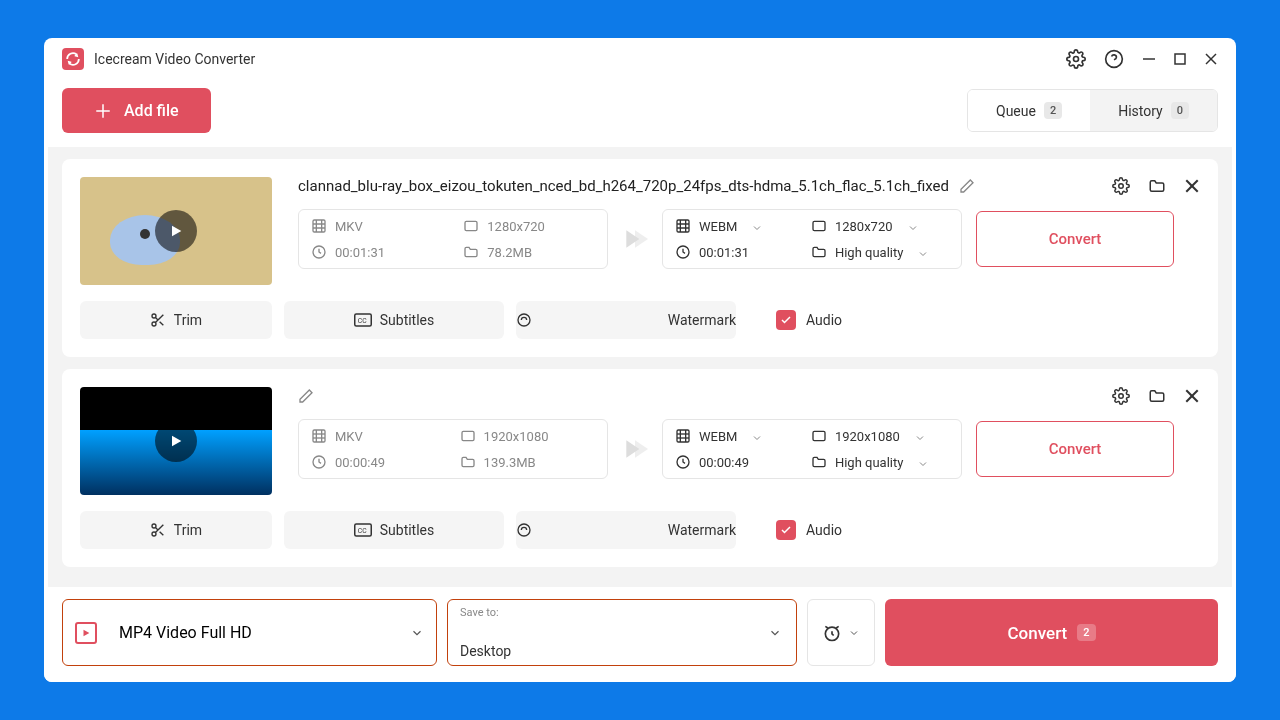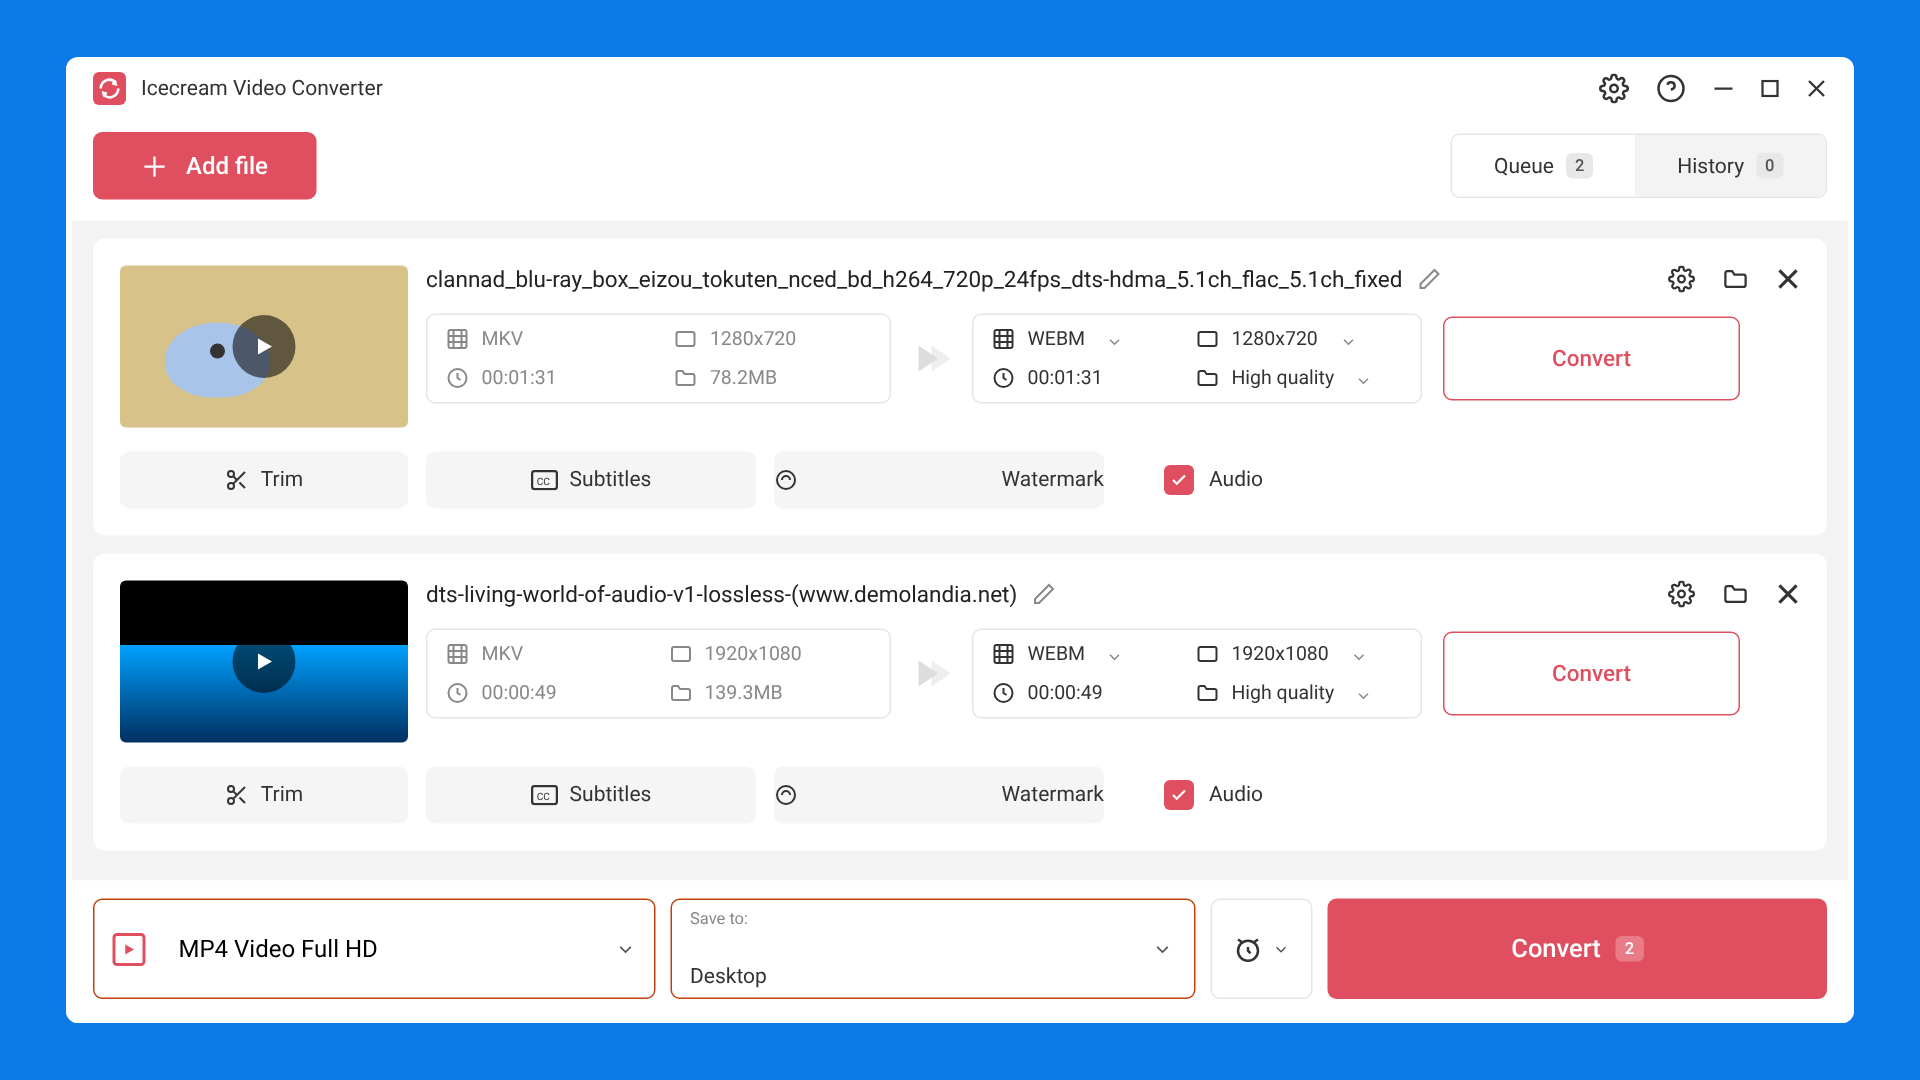--- a/index.html
+++ b/index.html
@@ -23,21 +23,21 @@
 .tab.inactive { background: #f3f3f3; }
 .badge { background: #e8e8e8; color: #555; font-size: 11px; padding: 2px 6px; border-radius: 4px; font-weight: 500; }
 
 
 .content { flex: 1; overflow-y: auto; padding: 0 14px; background: #f3f3f3; margin: 0 4px; }
 .content::-webkit-scrollbar { width: 10px; }
 .content::-webkit-scrollbar-thumb { background: #c5c5c5; border-radius: 5px; }
 .content::-webkit-scrollbar-track { background: transparent; }
 
 .card { background: #fff; border-radius: 8px; margin-top: 12px; padding: 18px; }
-.card-row1 { display: flex; gap: 12px; align-items: flex-start; }
+.card-row1 { display: flex; gap: 26px; align-items: flex-start; }
 .thumb { width: 192px; height: 108px; background: #d7c28a; border-radius: 4px; position: relative; display: flex; align-items: center; justify-content: center; overflow: hidden; }
 .thumb.dark { background: linear-gradient(to bottom, #000 40%, #00a0ff 40%, #003060 100%); }
 .blob { position: absolute; width: 70px; height: 50px; background: #a8c4e8; border-radius: 50% 50% 45% 45%; left: 30px; bottom: 20px; }
 .blob::after { content: ''; position: absolute; width: 10px; height: 10px; background: #333; border-radius: 50%; top: 14px; left: 30px; }
 .play-circle { width: 42px; height: 42px; background: rgba(0,0,0,0.55); border-radius: 50%; display: flex; align-items: center; justify-content: center; position: relative; z-index: 2; }
 .card-main { flex: 1; }
 .card-title-row { display: flex; align-items: center; gap: 10px; margin-bottom: 14px; }
 .card-title { font-size: 15px; color: #222; }
 .card-icons { margin-left: auto; display: flex; gap: 18px; color: #444; }
 
@@ -303,21 +303,20 @@
       <div class="card-row1">
         <div class="thumb dark">
           <div class="play-circle">
               <svg width="16" height="16" viewBox="0 0 24 24" fill="#fff">
                 <polygon points="6 4 20 12 6 20"></polygon>
               </svg>
             </div>
         </div>
         <div class="card-main">
           <div class="card-title-row">
-            <span class="card-title">dts-living-world-of-audio-v1-lossless-(www.demolandia.net)</span>
             <span class="icon-btn" style="color:#888">
                 <svg width="16" height="16" viewBox="0 0 24 24" fill="none" stroke="currentColor" stroke-width="2">
                   <path d="M17 3l4 4L7 21H3v-4z"></path>
                 </svg>
               </span>
             <div class="card-icons">
               <span class="icon-btn">
                   <svg width="18" height="18" viewBox="0 0 24 24" fill="none" stroke="currentColor" stroke-width="2">
                     <circle cx="12" cy="12" r="3"></circle>
                     <path d="M19.4 15a1.65 1.65 0 0 0 .33 1.82l.06.06a2 2 0 1 1-2.83 2.83l-.06-.06a1.65 1.65 0 0 0-1.82-.33 1.65 1.65 0 0 0-1 1.51V21a2 2 0 1 1-4 0v-.09a1.65 1.65 0 0 0-1-1.51 1.65 1.65 0 0 0-1.82.33l-.06.06a2 2 0 1 1-2.83-2.83l.06-.06a1.65 1.65 0 0 0 .33-1.82 1.65 1.65 0 0 0-1.51-1H3a2 2 0 1 1 0-4h.09a1.65 1.65 0 0 0 1.51-1 1.65 1.65 0 0 0-.33-1.82l-.06-.06a2 2 0 1 1 2.83-2.83l.06.06a1.65 1.65 0 0 0 1.82.33h0a1.65 1.65 0 0 0 1-1.51V3a2 2 0 1 1 4 0v.09a1.65 1.65 0 0 0 1 1.51 1.65 1.65 0 0 0 1.82-.33l.06-.06a2 2 0 1 1 2.83 2.83l-.06.06a1.65 1.65 0 0 0-.33 1.82v0a1.65 1.65 0 0 0 1.51 1H21a2 2 0 1 1 0 4h-.09a1.65 1.65 0 0 0-1.51 1z"></path>

